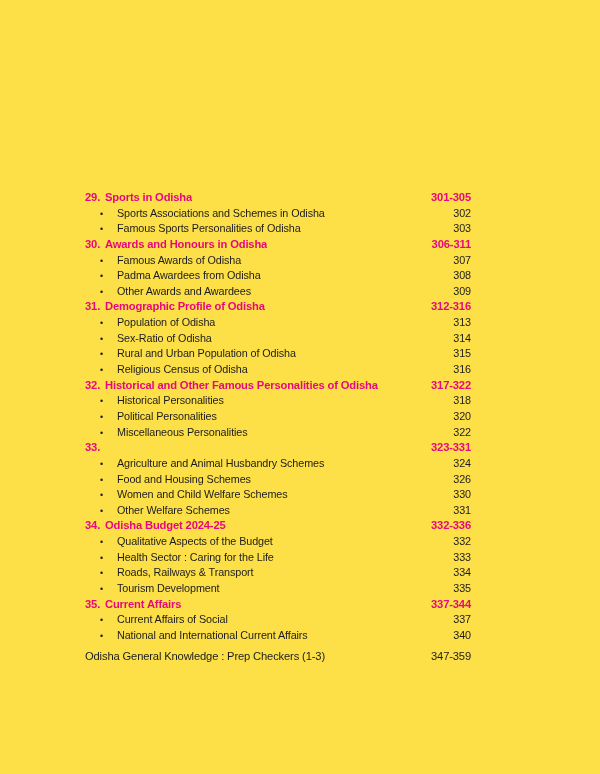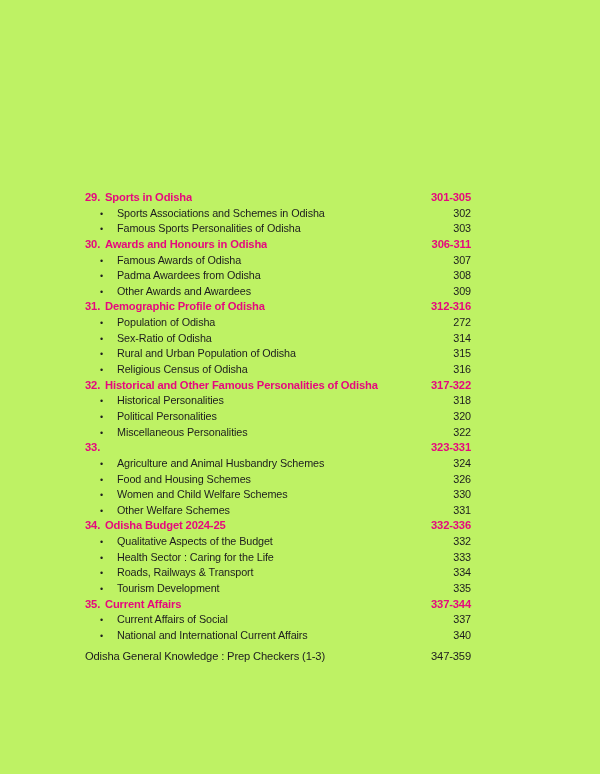--- a/index.html
+++ b/index.html
@@ -4,21 +4,21 @@
 <style>
   html, body {
     margin: 0;
     padding: 0;
     background: #ffffff;
   }
   .page {
     position: relative;
     width: 600px;
     height: 774px;
-    background: #bef264;
+    background: #fde047;
     overflow: hidden;
     font-family: "Liberation Sans", "DejaVu Sans", sans-serif;
     -webkit-font-smoothing: antialiased;
   }
   .toc {
     position: absolute;
     left: 85px;
     top: 190px;
     width: 386px;
   }
@@ -120,21 +120,21 @@
           <span class="pages">309</span>
         </div>
         <div class="row chapter">
           <span class="num">31.</span>
           <span class="title">Demographic Profile of Odisha</span>
           <span class="pages">312-316</span>
         </div>
         <div class="row item">
           <span class="bullet">•</span>
           <span class="title">Population of Odisha</span>
-          <span class="pages">272</span>
+          <span class="pages">313</span>
         </div>
         <div class="row item">
           <span class="bullet">•</span>
           <span class="title">Sex-Ratio of Odisha</span>
           <span class="pages">314</span>
         </div>
         <div class="row item">
           <span class="bullet">•</span>
           <span class="title">Rural and Urban Population of Odisha</span>
           <span class="pages">315</span>

